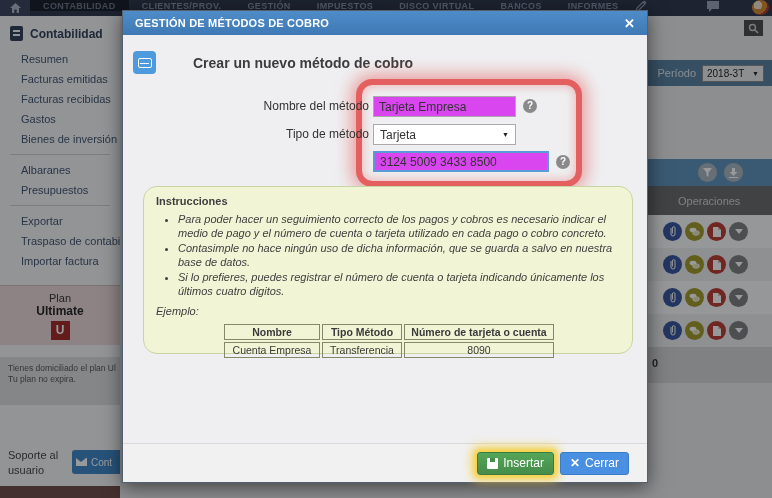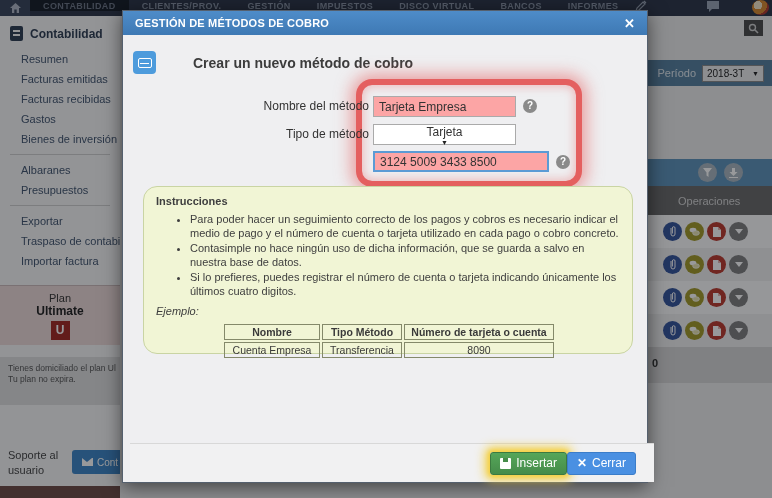--- a/index.html
+++ b/index.html
@@ -21,21 +21,21 @@
   .sb-doc-icon { width:13px; height:15px; background:#2e3d52; border-radius:2px; position:relative; flex:0 0 auto; }
   .sb-doc-icon:after { content:""; position:absolute; left:3px; top:4px; width:7px; height:2px; background:#f6f6f6; box-shadow:0 4px 0 #f6f6f6; }
   .sb-item { font-size:11px; color:#41546e; padding:4px 0 4px 21px; white-space:nowrap; overflow:hidden; }
   .sb-div { height:1px; background:#cfcfcf; margin:5px 10px 5px 10px; }
   .plan-box { position:absolute; left:0; top:269px; width:120px; height:60px; background:#ecd9d7; border-top:1px solid #cbb; text-align:center; padding-top:6px; }
   .plan-l1 { font-size:11px; color:#333; }
   .plan-l2 { font-size:12px; font-weight:bold; color:#222; }
   .plan-u { width:19px; height:19px; background:#a32823; color:#fff; font-weight:bold; font-size:12px; line-height:19px; margin:3px auto 0; }
   .plan-note { position:absolute; left:0; top:341px; width:120px; height:48px; background:#dedede; padding:6px 0 0 8px; font-size:8.5px; color:#555; line-height:11px; white-space:nowrap; overflow:hidden; }
   .support { position:absolute; left:8px; top:432px; font-size:11px; color:#444; line-height:15px; }
-  .contact-btn { position:absolute; left:72px; top:434px; width:54px; height:24px; background:#3d85c6; border-radius:3px; color:#fff; font-size:10px; display:flex; align-items:center; gap:4px; padding-left:10px; white-space:nowrap; overflow:hidden; }
+  .contact-btn { position:absolute; left:72px; top:434px; width:54px; height:24px; background:#3d85c6; border-radius:3px; color:#fff; font-size:10px; display:flex; align-items:center; gap:4px; padding-left:4px; white-space:nowrap; overflow:hidden; }
   .env-icon { width:11px; height:8px; background:#fff; position:relative; flex:0 0 auto; }
   .env-icon:after { content:""; position:absolute; left:0; top:0; border-left:5.5px solid transparent; border-right:5.5px solid transparent; border-top:4px solid #3d85c6; }
   .sb-bottom-strip { position:absolute; left:0; top:470px; width:120px; height:12px; background:#6d4a46; }
 
   .main-bg { position:absolute; left:120px; top:16px; width:652px; height:482px; background:#ececec; z-index:1; }
   .search-box { position:absolute; left:624px; top:4px; width:19px; height:16px; background:#4a4a4a; display:flex; align-items:center; justify-content:center; }
   .period-bar { position:absolute; left:528px; top:44px; width:124px; height:26px; background:#56809f; display:flex; align-items:center; justify-content:flex-end; gap:6px; padding-right:8px; }
   .period-label { font-size:11px; color:#dfe7ee; }
   .period-select { width:62px; height:17px; background:#ededed; border:1px solid #8a8a8a; font-size:10px; color:#222; display:flex; align-items:center; justify-content:space-between; padding:0 4px; }
   .tbl-toolbar { position:absolute; left:528px; top:143px; width:124px; height:27px; background:#5e93bb; }
@@ -56,37 +56,37 @@
   .modal-close { color:#fff; font-size:13px; font-weight:bold; cursor:pointer; line-height:1; }
   .modal-heading { position:absolute; left:10px; top:40px; display:flex; align-items:center; gap:12px; }
   .card-icon { width:23px; height:23px; background:#4d9bdc; border-radius:4px; display:flex; align-items:center; justify-content:center; }
   .card-glyph { width:14px; height:10px; border:1.5px solid #fff; border-radius:2px; position:relative; }
   .card-glyph:after { content:""; position:absolute; left:1px; top:4px; width:9px; height:1.5px; background:#fff; }
   .heading-text { font-size:14px; font-weight:bold; color:#3c3c3c;margin-left:25px; }
 
   .red-glow { position:absolute; left:239px; top:74px; width:214px; height:96px; border-radius:10px;
       box-shadow:0 0 0 6px #e45f5f, 0 0 16px 11px rgba(228,95,95,0.55), inset 0 0 8px 2px rgba(228,95,95,0.35); }
   .f-label { position:absolute; left:10px; width:236px; text-align:right; font-size:12px; color:#333; line-height:21px; white-space:nowrap; }
-  .f-input { position:absolute; left:250px; height:21px; border:1px solid #aaa; background:#fca5a5; font-size:12px; color:#333; padding:8px 5px; font-family:"Liberation Sans", sans-serif; }
+  .f-input { position:absolute; left:250px; height:21px; border:1px solid #aaa; background:#d946ef; font-size:12px; color:#333; padding:8px 5px; font-family:"Liberation Sans", sans-serif; }
   .f-input.focused { border:2px solid #5b9bd5; }
   .f-select { position:absolute; left:250px; width:143px; height:21px; border:1px solid #aaa; background:#fff; font-size:12px; color:#333; display:flex; align-items:center; justify-content:space-between; padding:0 6px; }
   .sel-arrow { font-size:7px; color:#222; }
   .help-circle { position:absolute; width:14px; height:14px; border-radius:50%; background:#8a8a8a; color:#fff; font-size:10px; font-weight:bold; text-align:center; line-height:14px; }
 
   .instructions { position:absolute; left:20px; top:175px; width:490px; height:168px; background:#f1f5d5; border:1px solid #c9d4a3; border-radius:14px; padding:8px 12px; }
   .instr-title { font-size:11px; font-weight:bold; color:#3e3e3e; margin-bottom:6px; }
-  .instr-list { margin-left:34px; }
+  .instr-list { margin-left:22px;font-style:italic; }
   .instr-list li { font-size:11px; color:#3e3e3e; line-height:13.5px; margin-bottom:2px; }
   .example-label { font-size:11px; font-style:italic; color:#3e3e3e; margin-top:7px; }
   .ex-table { border-collapse:separate; border-spacing:2px; margin:5px 0 0 66px; }
   .ex-table td, .ex-table th { border:1px solid #84896a; font-size:10.5px; color:#3a3a3a; text-align:center; padding:1px 4px; background:transparent; }
   .ex-table th { font-weight:bold; }
   .col-w1 { width:96px; } .col-w2 { width:80px; } .col-w3 { width:150px; }
 
-  .modal-footer { position:absolute; left:7px; bottom:0; width:100%; height:39px; background:#f1f1f2; border-top:1px solid #d8d8d8; display:flex; align-items:center; justify-content:flex-end; padding-right:18px; }
+  .modal-footer { position:absolute; left:0; bottom:0; width:100%; height:39px; background:#f1f1f2; border-top:1px solid #d8d8d8; display:flex; align-items:center; justify-content:flex-end; gap:6px; padding-right:18px; }
   .btn { height:23px; border-radius:3px; color:#fff; font-size:12px; display:flex; align-items:center; gap:5px; padding:0 9px; cursor:pointer; border:none; font-family:"Liberation Sans", sans-serif; }
   .btn-insert { background:linear-gradient(#55a659,#468c4a); border:1px solid #3c7a40;
       box-shadow:0 0 4px 2px rgba(244,208,63,0.95), 0 0 10px 6px rgba(244,208,63,0.75); }
   .btn-close { background:#4a90e2; border:1px solid #3b7dc9; }
   .floppy { width:11px; height:11px; background:#fff; border-radius:1px; position:relative; }
   .floppy:after { content:""; position:absolute; left:3px; top:0; width:5px; height:4px; background:#468c4a; }
   .btn-x { font-size:12px; font-weight:bold; }
 </style>
 </head>
 <body>
@@ -300,21 +300,21 @@
       <span class="heading-text">Crear un nuevo método de cobro</span>
     </div>
 
     <div class="red-glow"></div>
 
     <div class="f-label" style="top:85px;">Nombre del método</div>
     <input class="f-input" style="top: 85px; width: 143px;" readonly="" value="Tarjeta Empresa">
     <span class="help-circle" style="left:400px; top:88px;">?</span>
 
     <div class="f-label" style="top:113px;">Tipo de método</div>
-    <div class="f-select" style="top:113px;flex-direction:column;">
+    <div class="f-select" style="top:113px;">
       <span>Tarjeta</span>
       <span class="sel-arrow">▼</span>
     </div>
 
     <div class="f-label" style="top:141px;margin-top:32px;">Número de tarjeta/Cuenta corriente</div>
     <input class="f-input focused" style="top: 140px; width: 176px;" readonly="" value="3124 5009 3433 8500">
     <span class="help-circle" style="left:433px; top:144px;">?</span>
 
     <div class="instructions">
       <div class="instr-title">Instrucciones</div>

